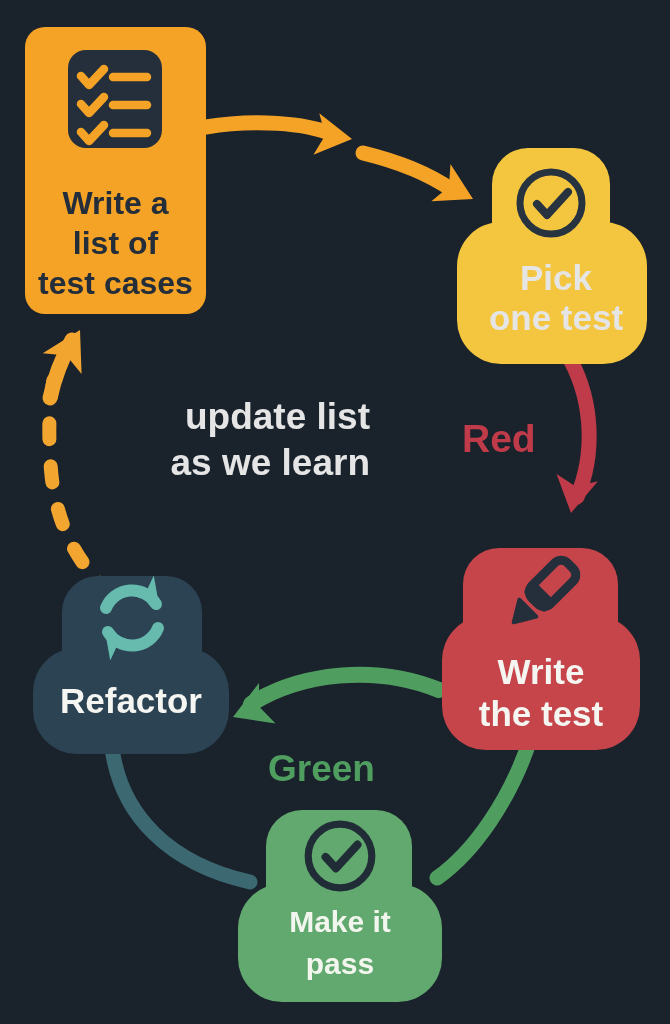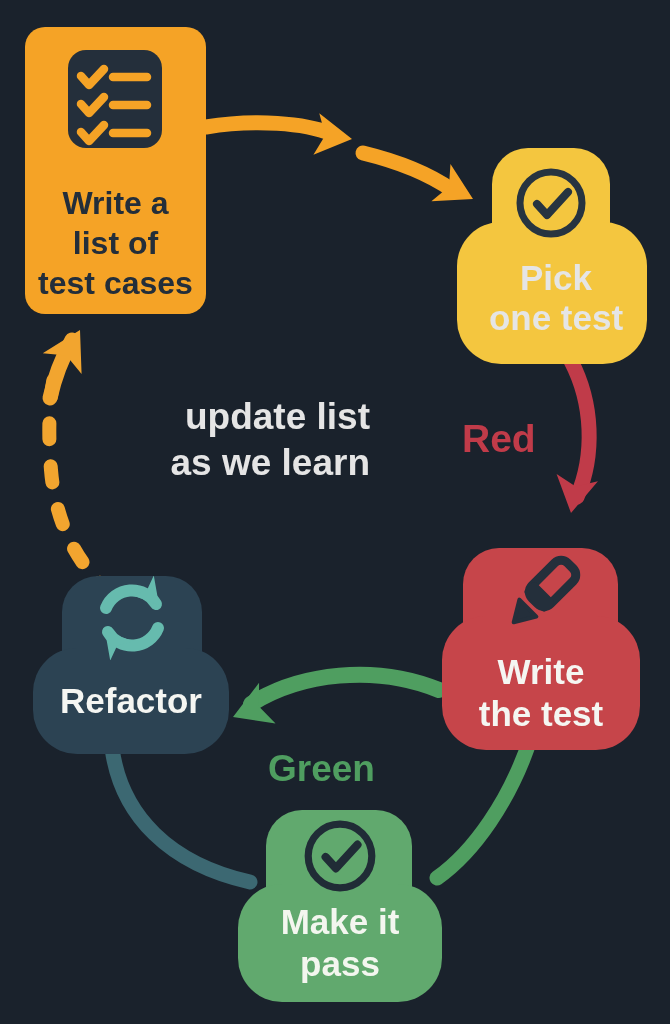--- a/index.html
+++ b/index.html
@@ -50,21 +50,21 @@
   #node-refactor .node-label { left:0; top:72px; width:196px; height:106px;
     color:#F5F6F2; font-size:35px; line-height:42px; }
   
   #node-make-pass { left:238px; top:810px; width:204px; height:192px; }
   #node-make-pass .part.top { left:28px; top:0; width:146px; height:108px;
     background:#61A96E; border-radius:36px 36px 20px 20px; }
   #node-make-pass .part.bottom { left:0; top:74px; width:204px; height:118px;
     background:#61A96E; border-radius:44px; }
   #node-make-pass .node-icon { left:62px; top:6px; }
   #node-make-pass .node-label { left:0; top:74px; width:204px; height:118px;
-    color:#F3F6EF; font-size:35px; line-height:42px; }
+    color:#F3F6EF; font-size:30px; line-height:42px; }
   
   .edge-label { position:absolute; }
   #label-red   { left:462px; top:417px; width:110px; 
                  font-size:39px; color:#C03B49; }
   #label-green { left:268px; top:748px; width:150px; text-align:left;
                  font-size:37px; color:#4F9E60; }
   #label-note  { left:90px;  top:394px; width:280px; text-align:right;
                  font-size:37px; line-height:46px; color:#e5e5e5;
                  white-space:pre-line; }
 </style>

